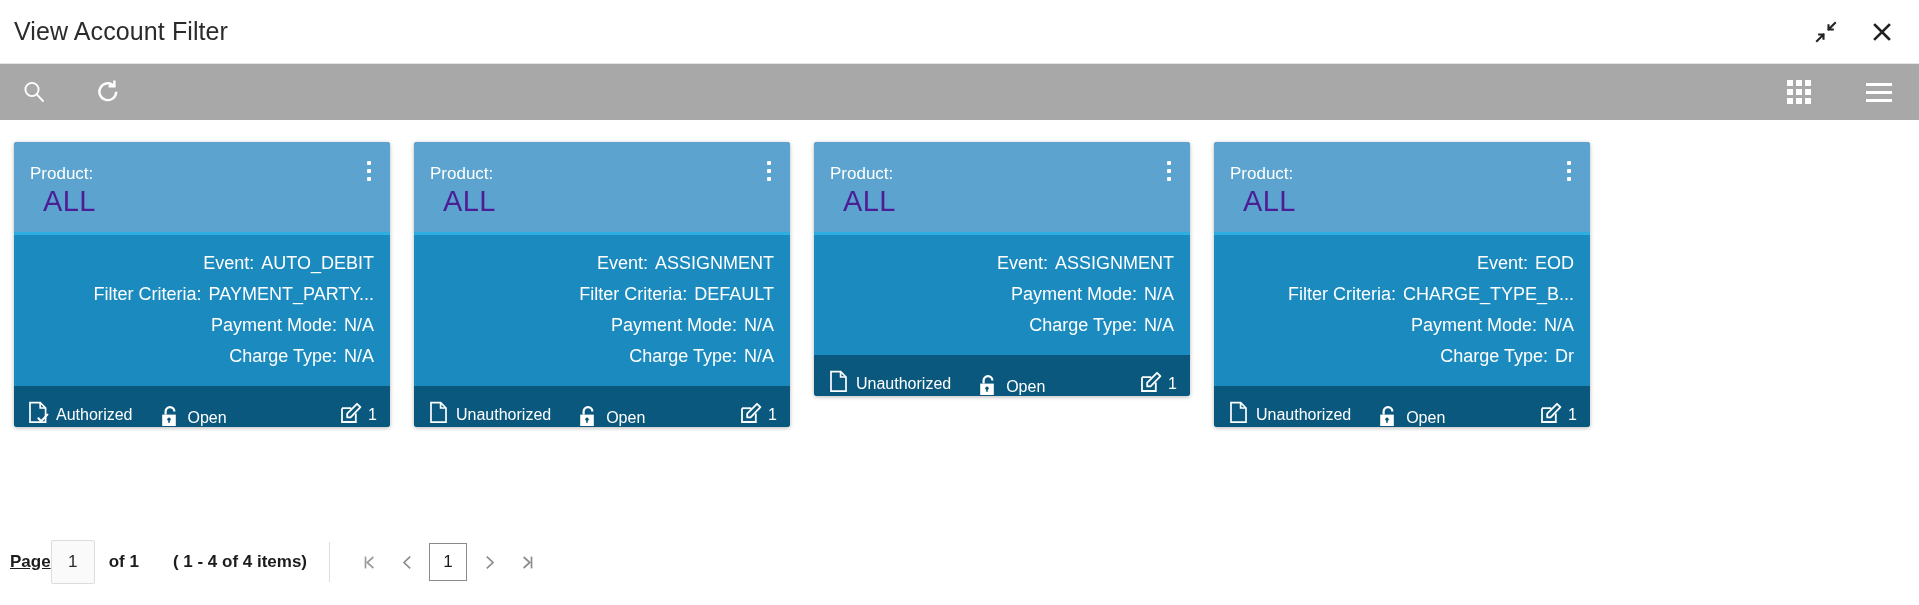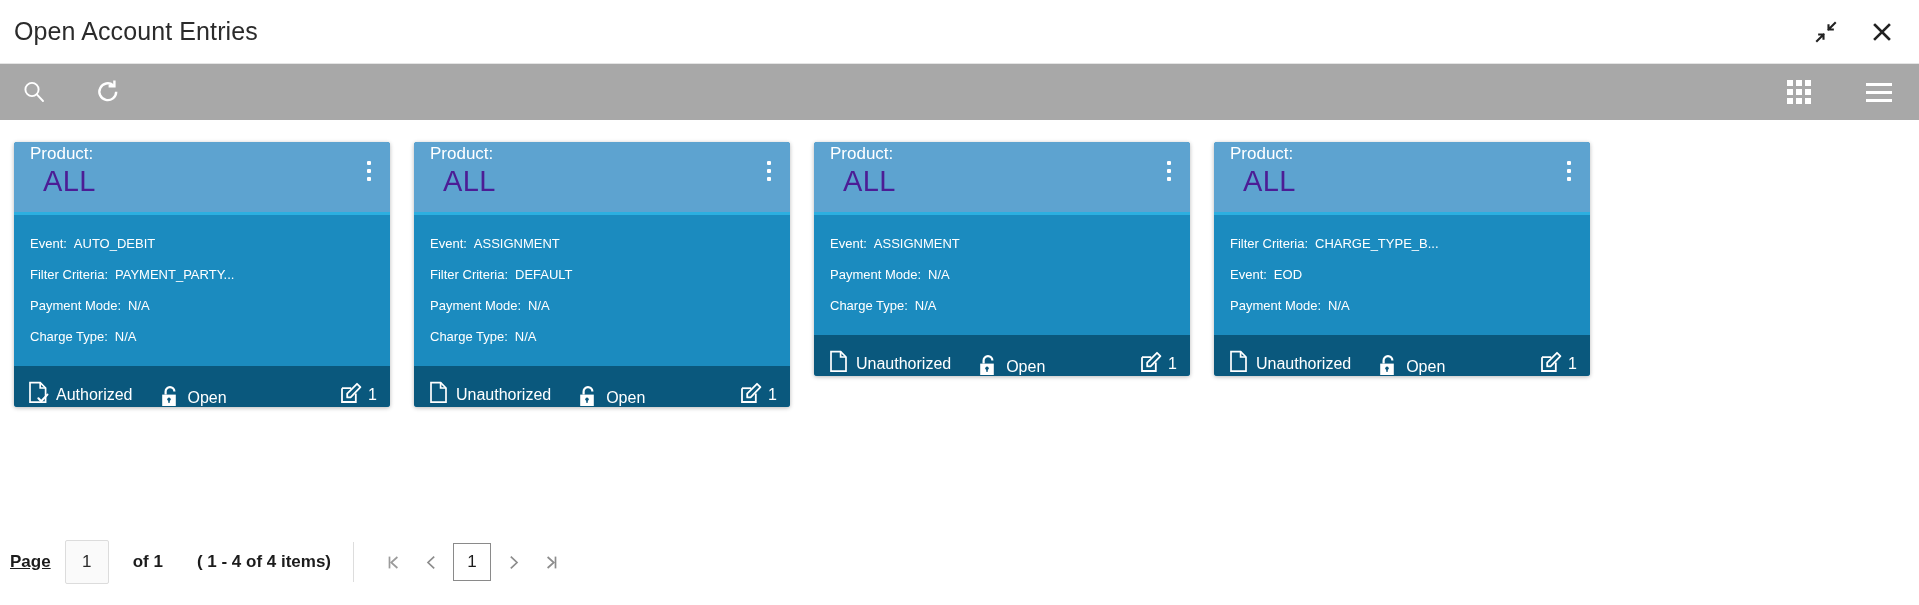--- a/index.html
+++ b/index.html
@@ -110,21 +110,21 @@
     width: 376px;
     border-radius: 3px;
     overflow: hidden;
     box-shadow: 0 1px 4px rgba(0,0,0,0.28);
     background: #1b8bbf;
     flex-shrink: 0;
   }
 
   .card-header {
     background: #5da3d0;
-    padding: 2px 16px 13px 16px;
+    padding: 22px 16px 13px 16px;
     position: relative;
     border-bottom: 3px solid #2cafe0;
   }
   .card-header-label {
     color: #ffffff;
     font-size: 17px;
     line-height: 20px;
     font-weight: 400;
   }
   .card-header-value {
@@ -151,24 +151,25 @@
     display: block;
     border-radius: 1px;
   }
 
   .card-body {
     background: #1b8bbf;
     padding: 13px 16px 14px 16px;
   }
   .card-row {
     color: #ffffff;
-    font-size: 13px;
+    font-size: 18px;
     line-height: 31px;
     white-space: nowrap;
     overflow: hidden;
+    text-align: right;
   }
   .card-row .k { font-weight: 400; }
   .card-row .v { margin-left: 7px; }
 
   .card-footer {
     background: #0a587d;
     height: 41px;
     display: flex;
     align-items: center;
     padding: 16px 13px 0 14px;
@@ -191,40 +192,40 @@
     height: 86px;
     display: flex;
     align-items: center;
     padding: 0 0 0 6px;
     gap: 0;
   }
   .pager-label {
     font-size: 17px;
     color: #1c1c1c;
     font-weight: 700;
-    margin-right: 14px;
+    margin-right: 0;
     margin-left: 4px;
     text-decoration: underline;
   }
   .pager-input {
     width: 44px;
     height: 44px;
     border: 1px solid #dcdcdc;
     background: #fafafa;
     text-align: center;
     font-size: 17px;
     font-family: "Liberation Sans", sans-serif;
     color: #2b2b2b;
     border-radius: 2px;
   }
   .pager-of {
     font-size: 17px;
     color: #1c1c1c;
     font-weight: 700;
-    margin-left: 24px;
+    margin-left: 14px;
   }
   .pager-count {
     font-size: 17px;
     color: #1c1c1c;
     font-weight: 700;
     margin-left: 34px;
   }
   .pager-sep {
     width: 1px;
     height: 40px;
@@ -255,21 +256,21 @@
     margin: 0 3px;
     background: #ffffff;
   }
 </style>
 </head>
 <body>
 
 <div class="app">
 
   <div class="titlebar">
-    <div class="title-text">Open Account Entries</div>
+    <div class="title-text">View Account Filter</div>
     <div class="title-actions">
       <div class="title-icon-btn">
         <svg width="22" height="22" viewBox="0 0 22 22" fill="none">
           <path d="M20 2 L13.5 8.5 M13.5 8.5 L17.8 8.5 M13.5 8.5 L13.5 4.2" stroke="#222" stroke-width="2.1" stroke-linecap="square"></path>
           <path d="M2 20 L8.5 13.5 M8.5 13.5 L4.2 13.5 M8.5 13.5 L8.5 17.8" stroke="#222" stroke-width="2.1" stroke-linecap="square"></path>
         </svg>
       </div>
       <div class="title-icon-btn">
         <svg width="20" height="20" viewBox="0 0 20 20" fill="none">
           <path d="M3 3 L17 17 M17 3 L3 17" stroke="#222" stroke-width="2.6" stroke-linecap="square"></path>
@@ -451,23 +452,24 @@
         <div class="card-header">
           <div class="card-header-label">Product:</div>
           <div class="card-header-value">ALL</div>
           <div class="kebab">
             <i></i>
             <i></i>
             <i></i>
           </div>
         </div>
         <div class="card-body">
+          <div class="card-row"><span class="k">Event:</span><span class="v">EOD</span></div>
           <div class="card-row"><span class="k">Filter Criteria:</span><span class="v">CHARGE_TYPE_B...</span></div>
-          <div class="card-row"><span class="k">Event:</span><span class="v">EOD</span></div>
           <div class="card-row"><span class="k">Payment Mode:</span><span class="v">N/A</span></div>
+          <div class="card-row"><span class="k">Charge Type:</span><span class="v">Dr</span></div>
         </div>
         <div class="card-footer">
           <div class="fchip auth">
             <span><svg width="21" height="23" viewBox="0 0 21 23" fill="none">
                 <path d="M3 1.6 L12.6 1.6 L18 7 L18 21.2 L3 21.2 Z" stroke="#fff" stroke-width="1.7" fill="none"></path>
                 <path d="M12.6 1.6 L12.6 7 L18 7" stroke="#fff" stroke-width="1.7" fill="none"></path>
               </svg></span>
             <span>Unauthorized</span>
           </div>
           <div class="fchip lock">

